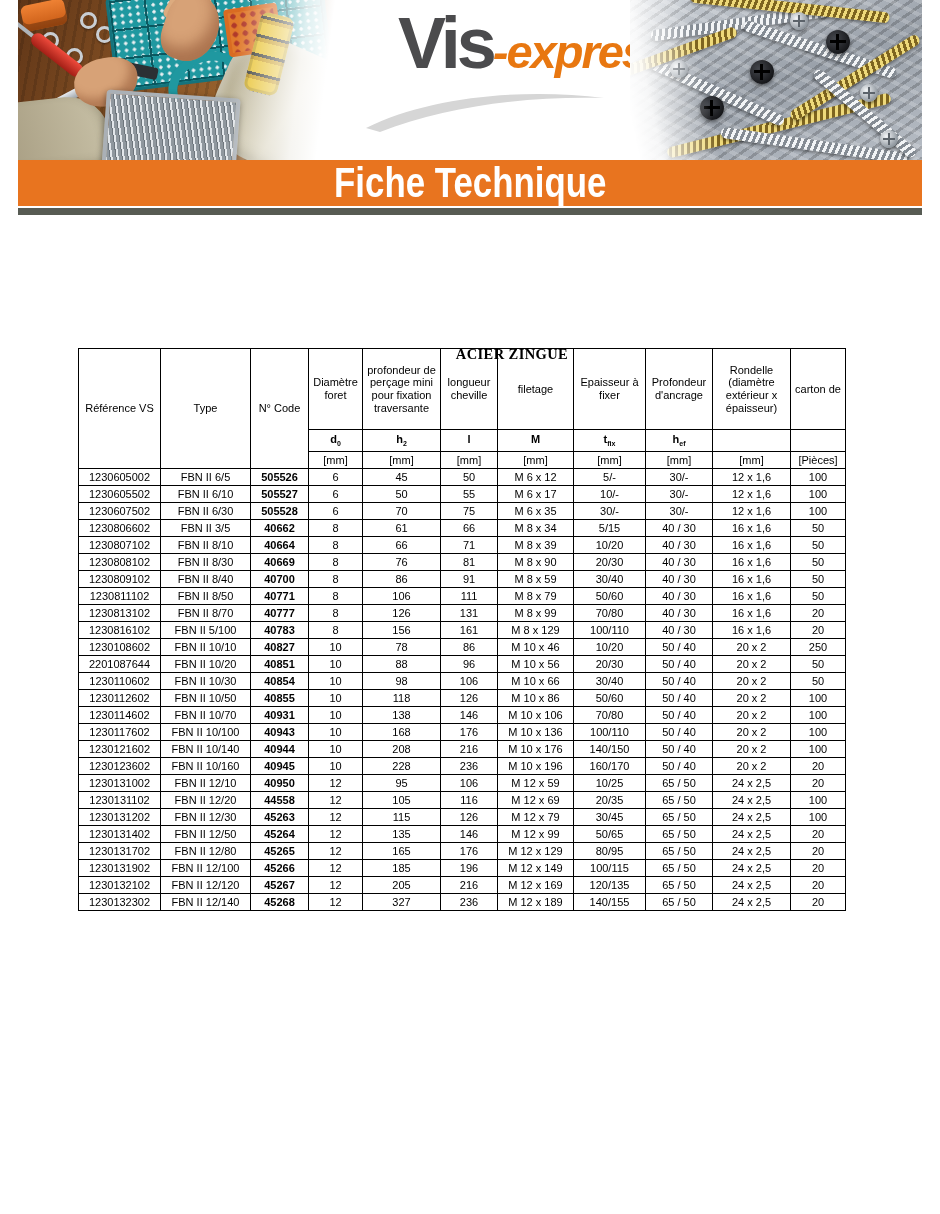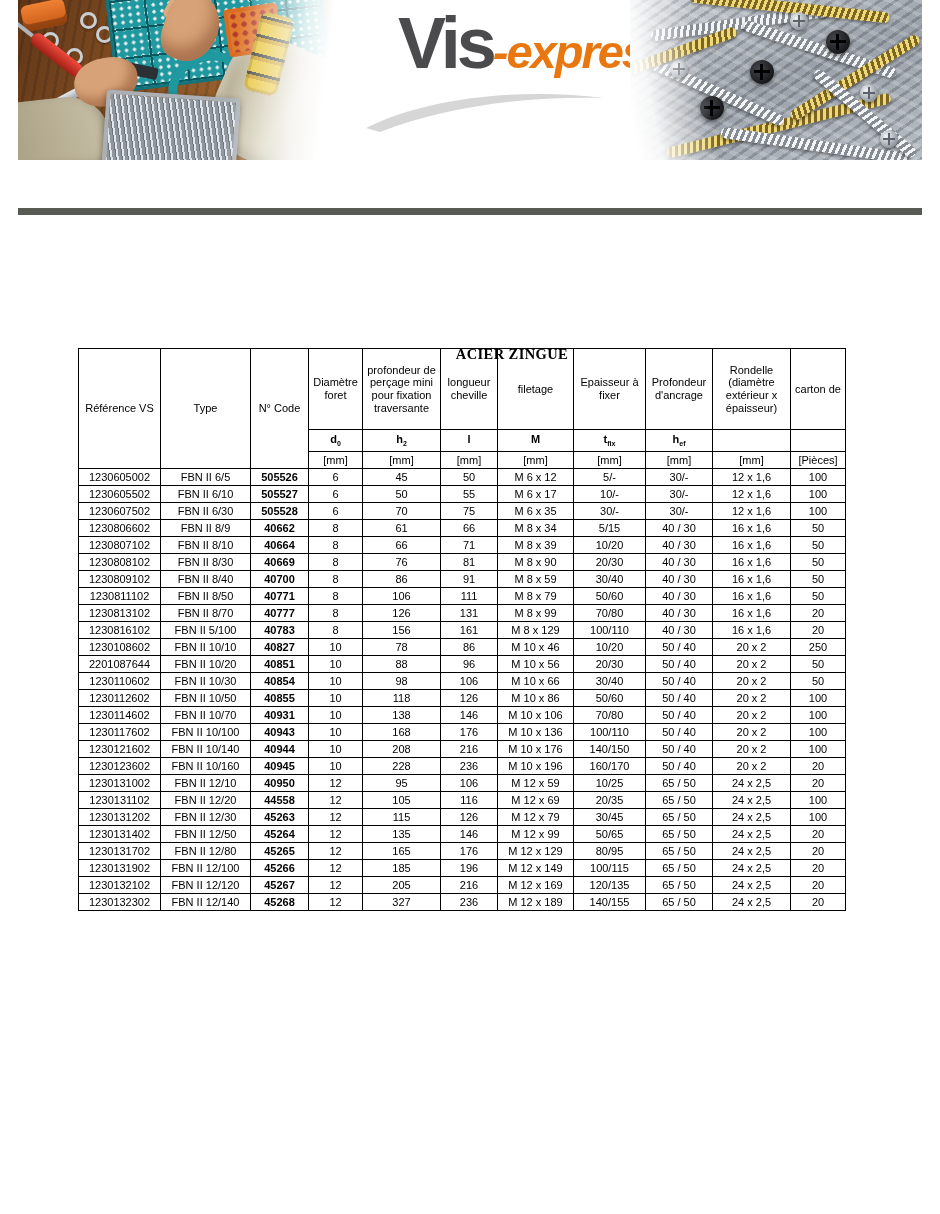--- a/index.html
+++ b/index.html
@@ -160,20 +160,23 @@
     <div class="bhead" style="left:120px;top:60px"></div>
     <div class="bhead" style="left:196px;top:30px"></div>
     <div class="bhead" style="left:70px;top:96px"></div>
     <div class="shead" style="left:160px;top:12px"></div>
     <div class="shead" style="left:230px;top:84px"></div>
     <div class="shead" style="left:40px;top:60px"></div>
     <div class="shead" style="left:250px;top:130px"></div>
     <div class="fade-r"></div>
   </div>
 
+  <div class="banner">
+    <span class="banner-text">Fiche Technique</span>
+  </div>
   <div class="gray-bar"></div>
 
   <div class="table-title">ACIER ZINGUE</div>
 
   <table class="spec">
     <colgroup>
       <col style="width:82px">
         <col style="width:90px">
         <col style="width:58px">
         <col style="width:54px">
@@ -255,21 +258,21 @@
       <td>70</td>
       <td>75</td>
       <td>M 6 x 35</td>
       <td>30/-</td>
       <td>30/-</td>
       <td>12 x 1,6</td>
       <td>100</td>
     </tr>
         <tr>
       <td>1230806602</td>
-      <td>FBN II 8/9</td>
+      <td>FBN II 3/5</td>
       <td class="code">40662</td>
       <td>8</td>
       <td>61</td>
       <td>66</td>
       <td>M 8 x 34</td>
       <td>5/15</td>
       <td>40 / 30</td>
       <td>16 x 1,6</td>
       <td>50</td>
     </tr>

